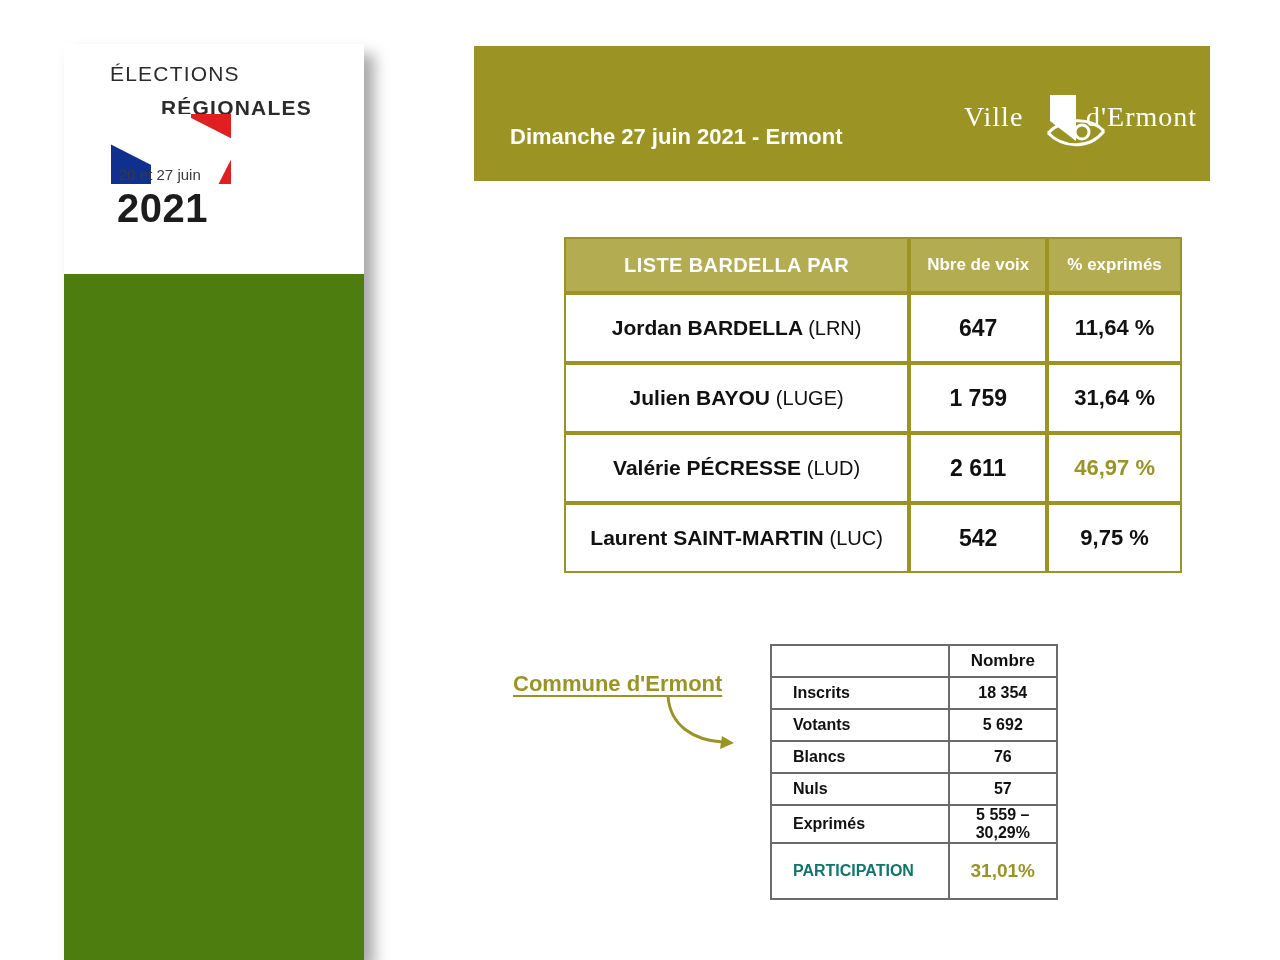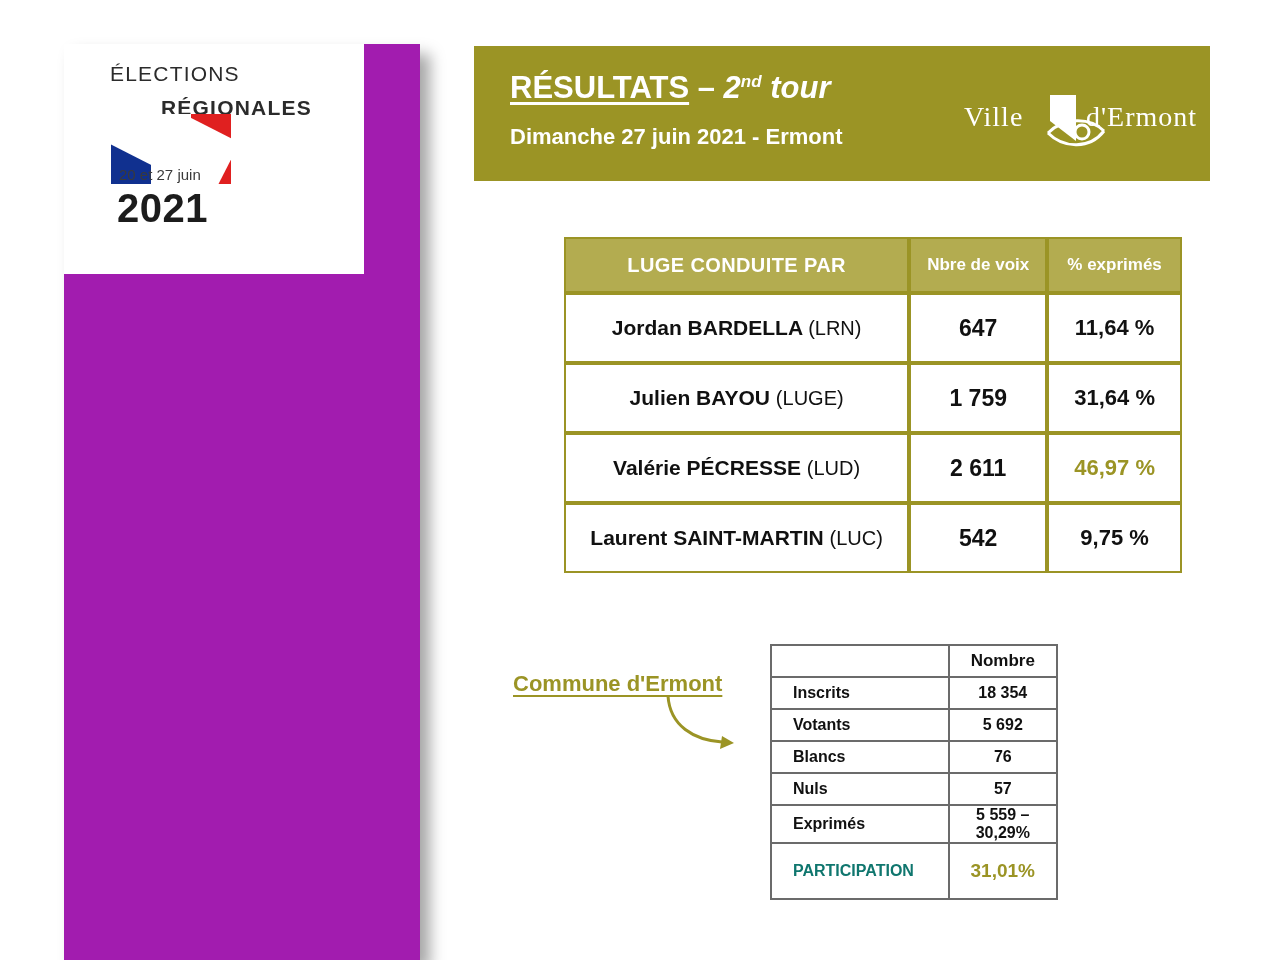--- a/index.html
+++ b/index.html
@@ -14,23 +14,23 @@
     overflow: hidden;
     font-family: "Liberation Sans", sans-serif;
     color: #1a1a1a;
   }
 
   
   #left-panel {
     position: absolute;
     left: 64px;
     top: 44px;
-    width: 356px;
+    width: 300px;
     height: 916px;
-    background: #a21caf;
+    background: #4d7c0f;
     box-shadow: 10px 10px 14px rgba(0,0,0,0.35);
   }
   #left-panel-header {
     position: absolute;
     left: 0;
     top: 0;
     width: 300px;
     height: 230px;
     background: #ffffff;
     box-sizing: border-box;
@@ -266,41 +266,38 @@
       <div class="band white"></div>
       <div class="band red"></div>
       <div class="swoosh"></div>
     </div>
     <div class="el-dates">20 et 27 juin</div>
     <div class="el-year">2021</div>
   </div>
 </div>
 
 <div id="header-bar">
-  <div id="header-title">
-    <span class="ul">RÉSULTATS</span><span> – </span><span class="ital">2</span><span class="sup ital">nd</span><span class="ital"> tour</span>
-  </div>
   <div id="header-sub">Dimanche 27 juin 2021 - Ermont</div>
 
   <div id="ville-logo">
     <span class="txt ville">Ville</span>
     <span class="txt ermont">d'Ermont</span>
     <svg width="70" height="70" viewBox="0 0 70 70">
       <polygon points="8,4 34,4 34,50 8,30" fill="#ffffff"></polygon>
       <path d="M6 42 C 22 26, 48 26, 62 40" stroke="#ffffff" stroke-width="3" fill="none"></path>
       <path d="M6 42 C 22 58, 48 58, 62 40" stroke="#ffffff" stroke-width="3" fill="none"></path>
       <circle cx="40" cy="41" r="7" fill="none" stroke="#ffffff" stroke-width="3"></circle>
     </svg>
   </div>
 </div>
 
 <table id="results-table">
   <thead>
     <tr>
-      <th class="col-name">LUGE CONDUITE PAR</th>
+      <th class="col-name">LISTE BARDELLA PAR</th>
       <th class="col-votes">Nbre de voix</th>
       <th class="col-pct">% exprimés</th>
     </tr>
   </thead>
   <tbody>
     <tr>
       <td class="cand">
         <span>Jordan BARDELLA</span>
         <span class="party">(LRN)</span>
       </td>

